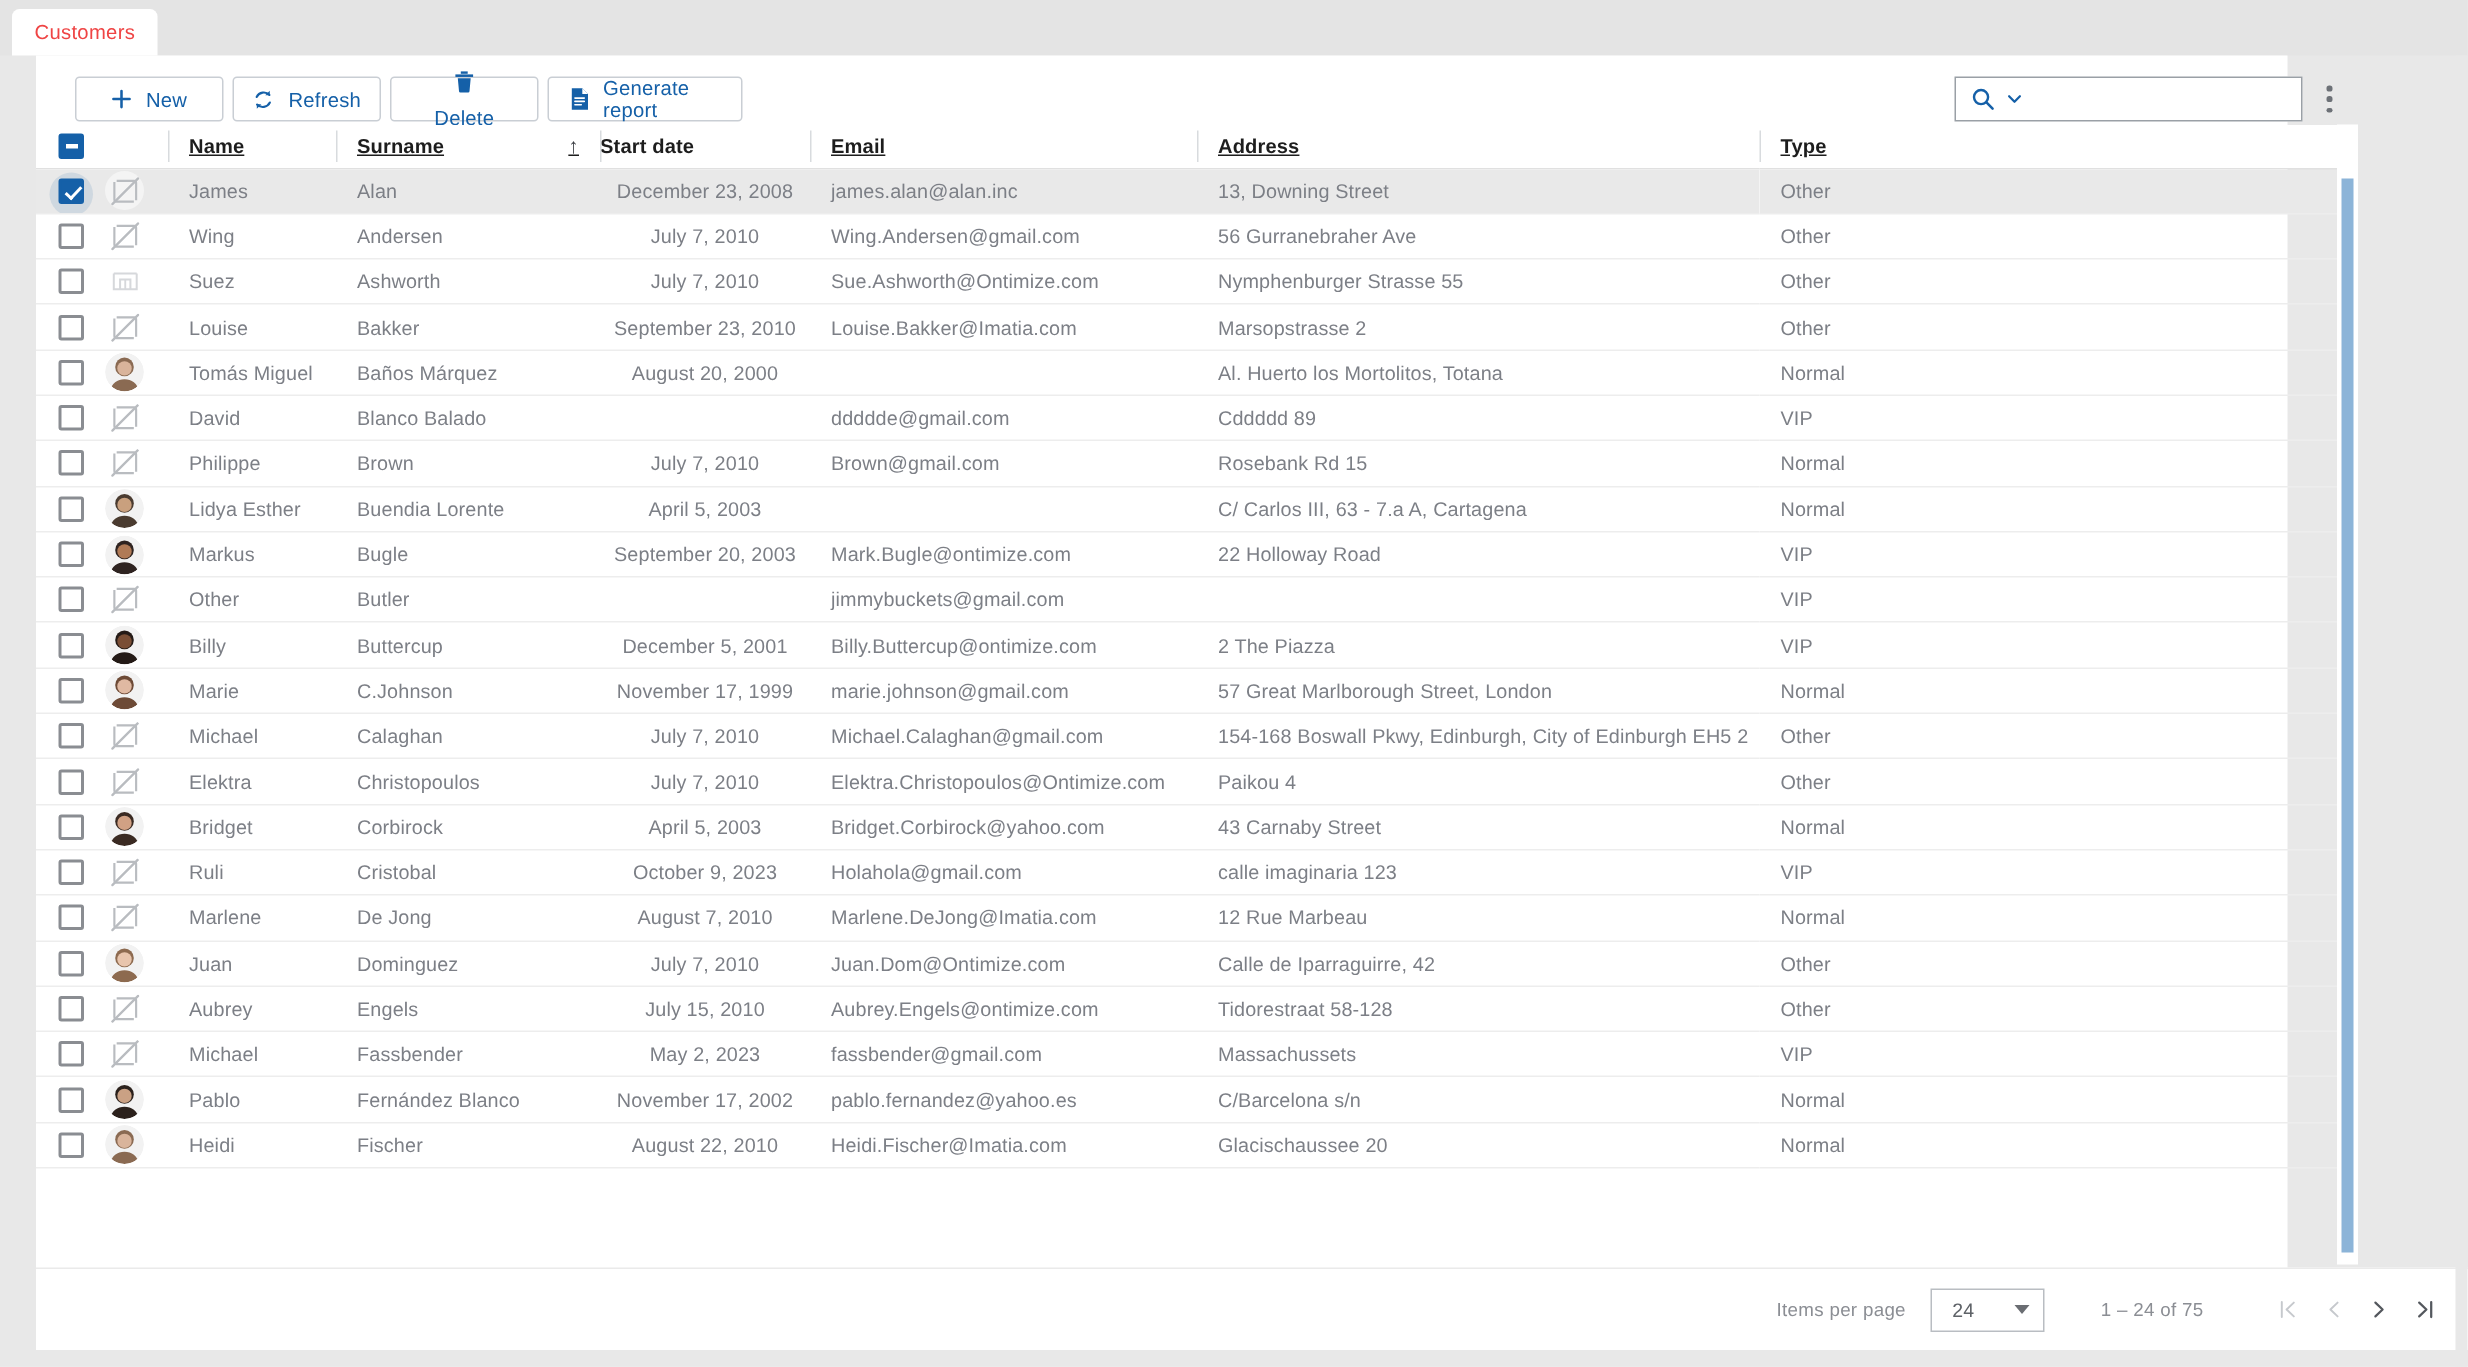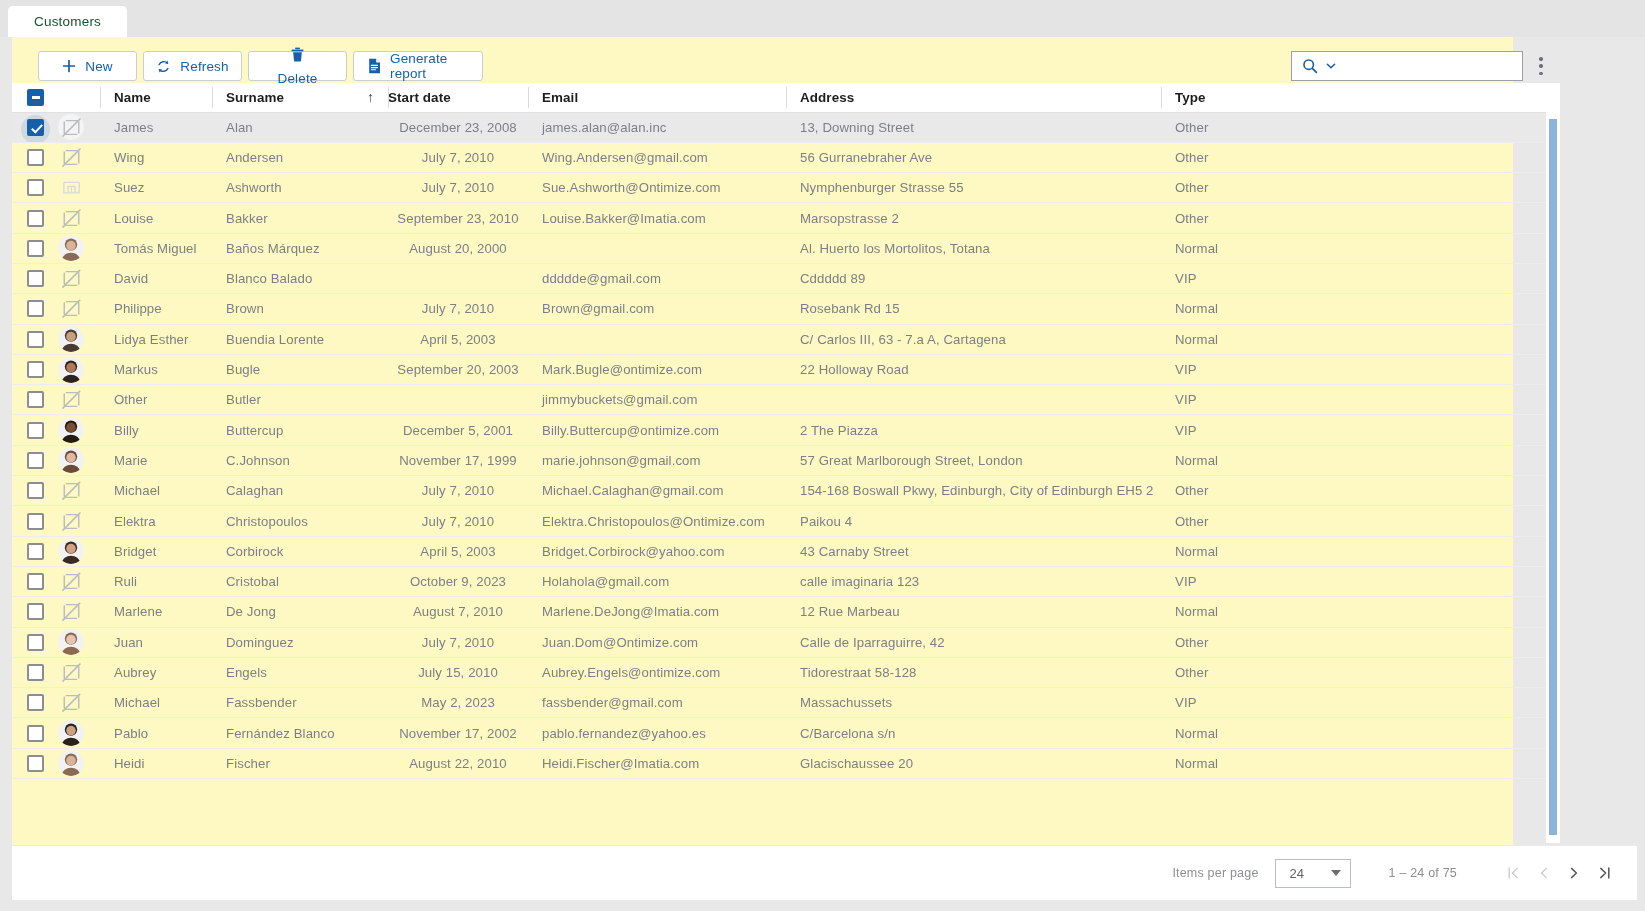--- a/index.html
+++ b/index.html
@@ -16,30 +16,30 @@
     position: absolute; top: 0; left: 0;
     width: 1645px; height: 37px;
     background: #e4e4e4;
   }
   .tab {
     position: absolute; top: 6px; left: 8px;
     height: 31px; min-width: 96px;
     background: #ffffff;
     border-radius: 5px 5px 0 0;
     display: flex; align-items: center;
-    padding: 0 26px;
-    font-size: 13.5px; color: #14532d;
+    padding: 0 15px;
+    font-size: 13.5px; color: #ef4444;
     letter-spacing: .2px;
   }
 
   
   #app-window {
-    position: absolute; top: 37px; left: 12px;
+    position: absolute; top: 37px; left: 24px;
     width: 1501px; height: 863px;
-    background: #fef9c3;
+    background: #ffffff;
   }
 
   
   #toolbar {
     position: absolute; top: 10px; left: 0;
     width: 1600px; height: 46px;
   }
   .tb-btn {
     position: absolute; top: 4px; height: 30px;
     border: 1px solid #c9ced4;
@@ -109,21 +109,21 @@
     font-size: 13.4px;
     color: #1d1d1d;
     text-align: left;
     padding: 0;
     border-bottom: 1px solid #e0e0e0;
     background: #fff;
     vertical-align: middle;
     position: relative;
     letter-spacing: .1px;
   }
-  #grid th .thinner { padding-left: 14px; display: flex; align-items: center; }
+  #grid th .thinner { padding-left: 14px; display: flex; align-items: center; text-decoration: underline; }
   #grid th.sep::before {
     content: ""; position: absolute; left: 0; top: 4px;
     width: 1px; height: 21px; background: #d8dbde;
   }
   #grid td {
     height: 30.3px;
     padding: 0;
     border-bottom: 1px solid #ededed;
     color: #7c7f86;
     vertical-align: middle;

